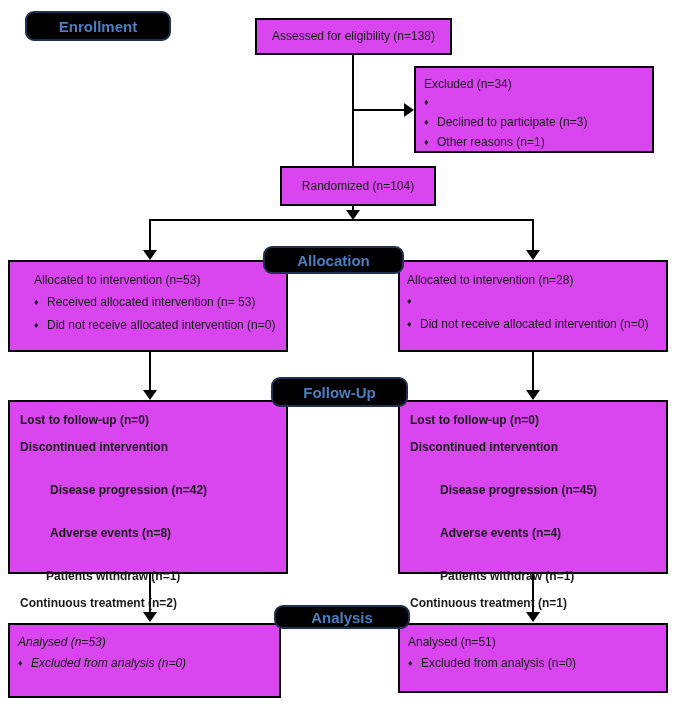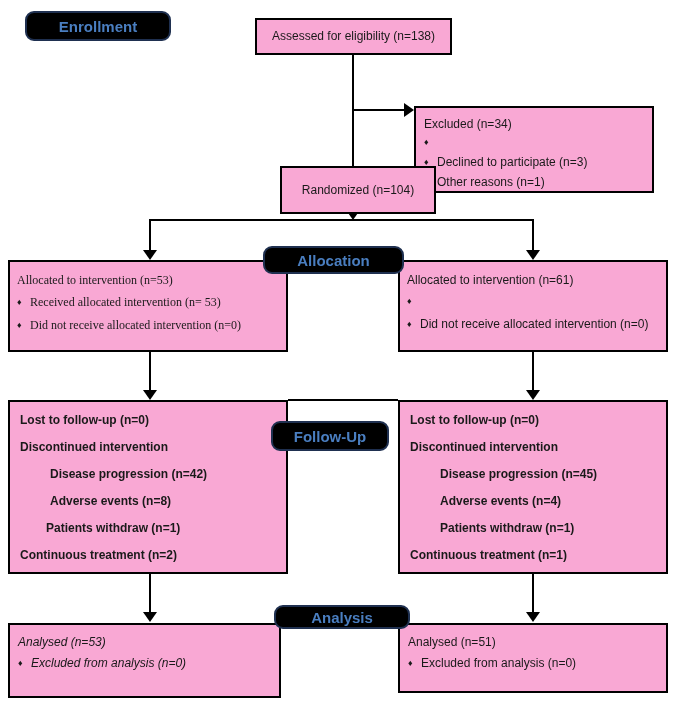--- a/index.html
+++ b/index.html
@@ -2,21 +2,21 @@
 <html><head>
 <meta charset="utf-8">
 <style>
   html,body{margin:0;padding:0;background:#ffffff;}
   .canvas{
     position:relative;width:683px;height:704px;background:#ffffff;
     font-family:"Liberation Sans",sans-serif;color:#1a1a1a;overflow:hidden;
   }
   
   .fbox{
-    position:absolute;background:#f9a8d4;border:2px solid #000000;
+    position:absolute;background:#d946ef;border:2px solid #000000;
     box-sizing:border-box;font-size:12px;line-height:19px;z-index:3;
   }
   .fbox.center{display:flex;align-items:center;justify-content:center;text-align:center;}
   .fbox .pad{padding:7px 8px 0 8px;}
   .title-line{white-space:nowrap;}
   .bullet-line{white-space:nowrap;display:flex;align-items:baseline;}
   .bullet-glyph{font-size:9px;width:13px;flex:0 0 13px;text-align:left;transform:translateY(-1px);}
   
   .stage{
     position:absolute;z-index:6;background:#000000;border:2px solid #1f3050;
@@ -24,31 +24,31 @@
     display:flex;align-items:center;justify-content:center;box-sizing:border-box;
   }
   
   .line{position:absolute;background:#000000;z-index:1;}
   .ah-down{position:absolute;width:0;height:0;z-index:2;
     border-left:7px solid transparent;border-right:7px solid transparent;border-top:10px solid #000;}
   .ah-right{position:absolute;width:0;height:0;z-index:2;
     border-top:7px solid transparent;border-bottom:7px solid transparent;border-left:10px solid #000;}
   
   .fu-line{height:27px;white-space:nowrap;padding-left:10px;box-sizing:border-box;}
-  .fu-line.indent{padding-left:40px;}
+  .fu-line.indent{padding-left:40px;margin-top:16px;}
   .fu-wrap{padding-top:9px;font-weight:bold;}
 </style>
 </head>
 <body>
 
 <div class="canvas">
 
   <div class="stage" style="left:25px;top:11px;width:146px;height:30px;">Enrollment</div>
   <div class="stage" style="left:263px;top:246px;width:141px;height:28px;">Allocation</div>
-  <div class="stage" style="left:271px;top:377px;width:118px;height:30px;margin-top:44px;">Follow-Up</div>
+  <div class="stage" style="left:271px;top:377px;width:137px;height:30px;">Follow-Up</div>
   <div class="stage" style="left:274px;top:605px;width:136px;height:24px;">Analysis</div>
 
   <div class="line" style="left:352px;top:55px;width:2px;height:111px;"></div>
   <div class="line" style="left:353px;top:109px;width:51px;height:2px;"></div>
   <div class="ah-right" style="left:404px;top:103px;"></div>
 
   <div class="line" style="left:352px;top:198px;width:2px;height:13px;"></div>
   <div class="ah-down" style="left:346px;top:210px;"></div>
 
   <div class="line" style="left:149px;top:219px;width:385px;height:2px;"></div>
@@ -70,58 +70,58 @@
   <div class="ah-down" style="left:143px;top:612px;"></div>
   <div class="line" style="left:532px;top:574px;width:2px;height:38px;"></div>
   <div class="ah-down" style="left:526px;top:612px;"></div>
 
   <div class="line" style="left:288px;top:622px;width:110px;height:2px;"></div>
 
   <div class="fbox center" style="left:255px;top:18px;width:197px;height:37px;">
     <span>Assessed for eligibility (n=138)</span>
   </div>
 
-  <div class="fbox" style="left:414px;top:66px;width:240px;height:87px;margin-top:40px;">
+  <div class="fbox" style="left:414px;top:66px;width:240px;height:87px;">
     <div class="pad">
       <div class="title-line">Excluded (n=34)</div>
       <div class="bullet-line">
         <span class="bullet-glyph">♦</span>
       </div>
       <div class="bullet-line">
         <span class="bullet-glyph">♦</span>
         <span>Declined to participate (n=3)</span>
       </div>
       <div class="bullet-line">
         <span class="bullet-glyph">♦</span>
         <span>Other reasons (n=1)</span>
       </div>
     </div>
   </div>
 
-  <div class="fbox center" style="left:280px;top:166px;width:156px;height:48px;">
+  <div class="fbox center" style="left:280px;top:166px;width:156px;height:40px;">
     <span>Randomized (n=104)</span>
   </div>
 
   <div class="fbox" style="left:8px;top:260px;width:280px;height:92px;">
-    <div class="pad" style="line-height:22px;padding-left:7px;font-family:Liberation Serif, serif;">
+    <div class="pad" style="line-height:22px;padding-left:24px;">
       <div class="title-line">Allocated to intervention (n=53)</div>
       <div class="bullet-line">
         <span class="bullet-glyph">♦</span>
         <span>Received allocated intervention (n= 53)</span>
       </div>
       <div class="bullet-line">
         <span class="bullet-glyph">♦</span>
         <span>Did not receive allocated intervention (n=0)</span>
       </div>
     </div>
   </div>
 
   <div class="fbox" style="left:398px;top:260px;width:270px;height:92px;">
     <div class="pad" style="line-height:22px;padding-left:7px;">
-      <div class="title-line">Allocated to intervention (n=61)</div>
+      <div class="title-line">Allocated to intervention (n=28)</div>
       <div class="bullet-line">
         <span class="bullet-glyph">♦</span>
       </div>
       <div class="bullet-line">
         <span class="bullet-glyph">♦</span>
         <span>Did not receive allocated intervention (n=0)</span>
       </div>
     </div>
   </div>
 

